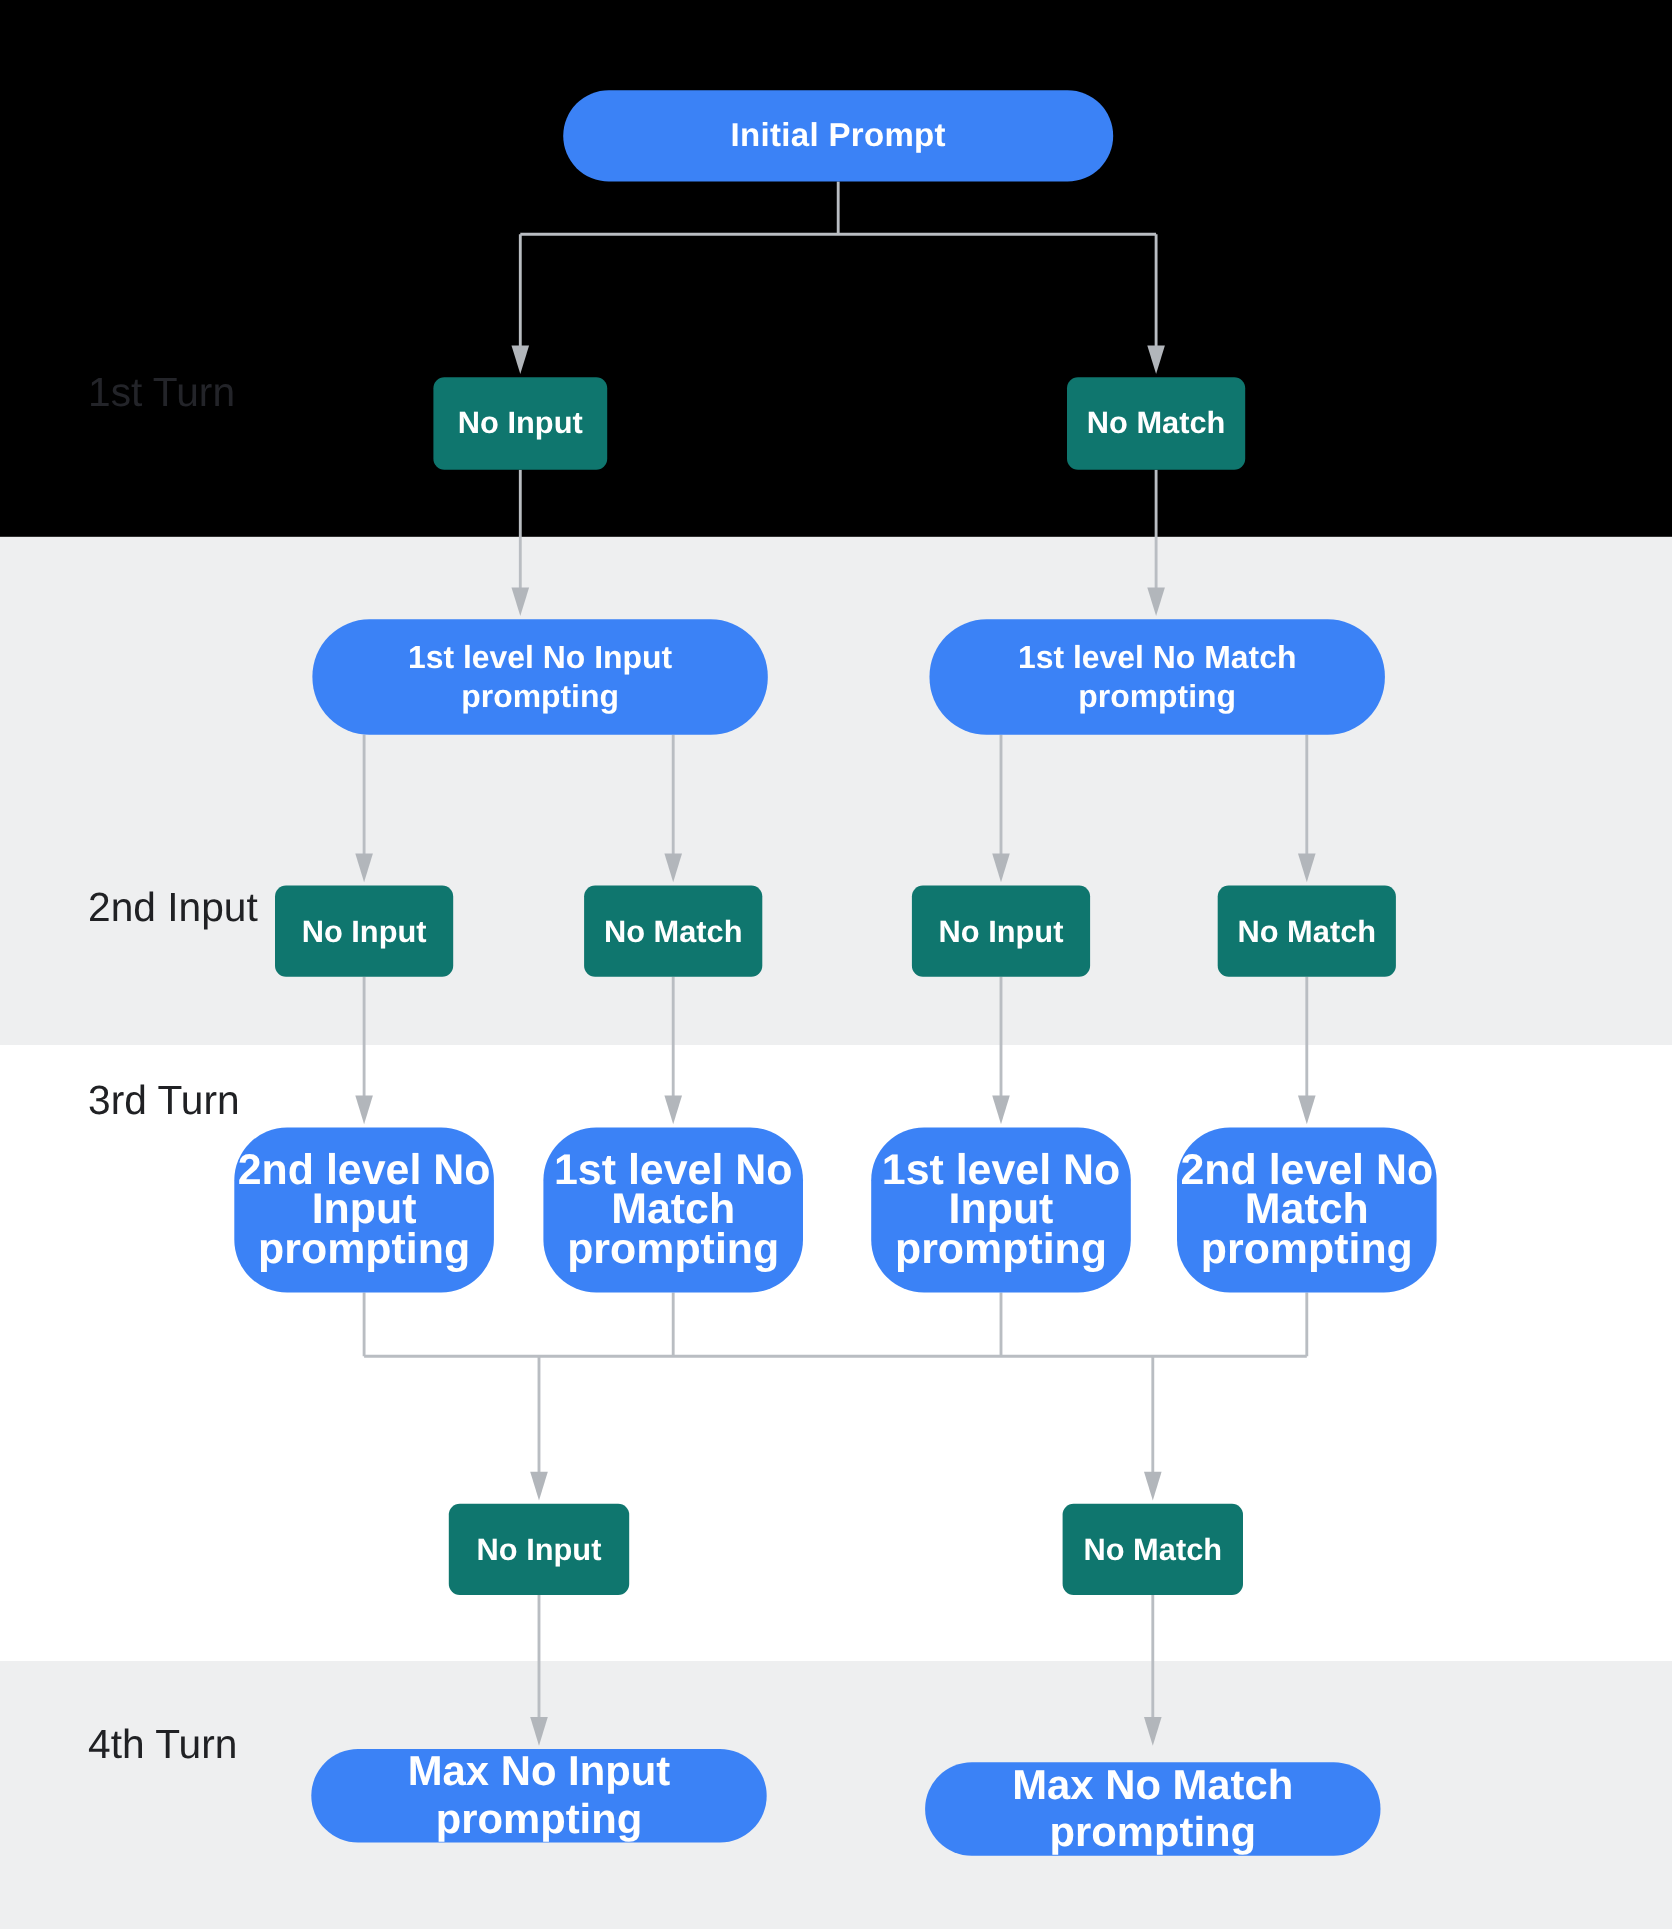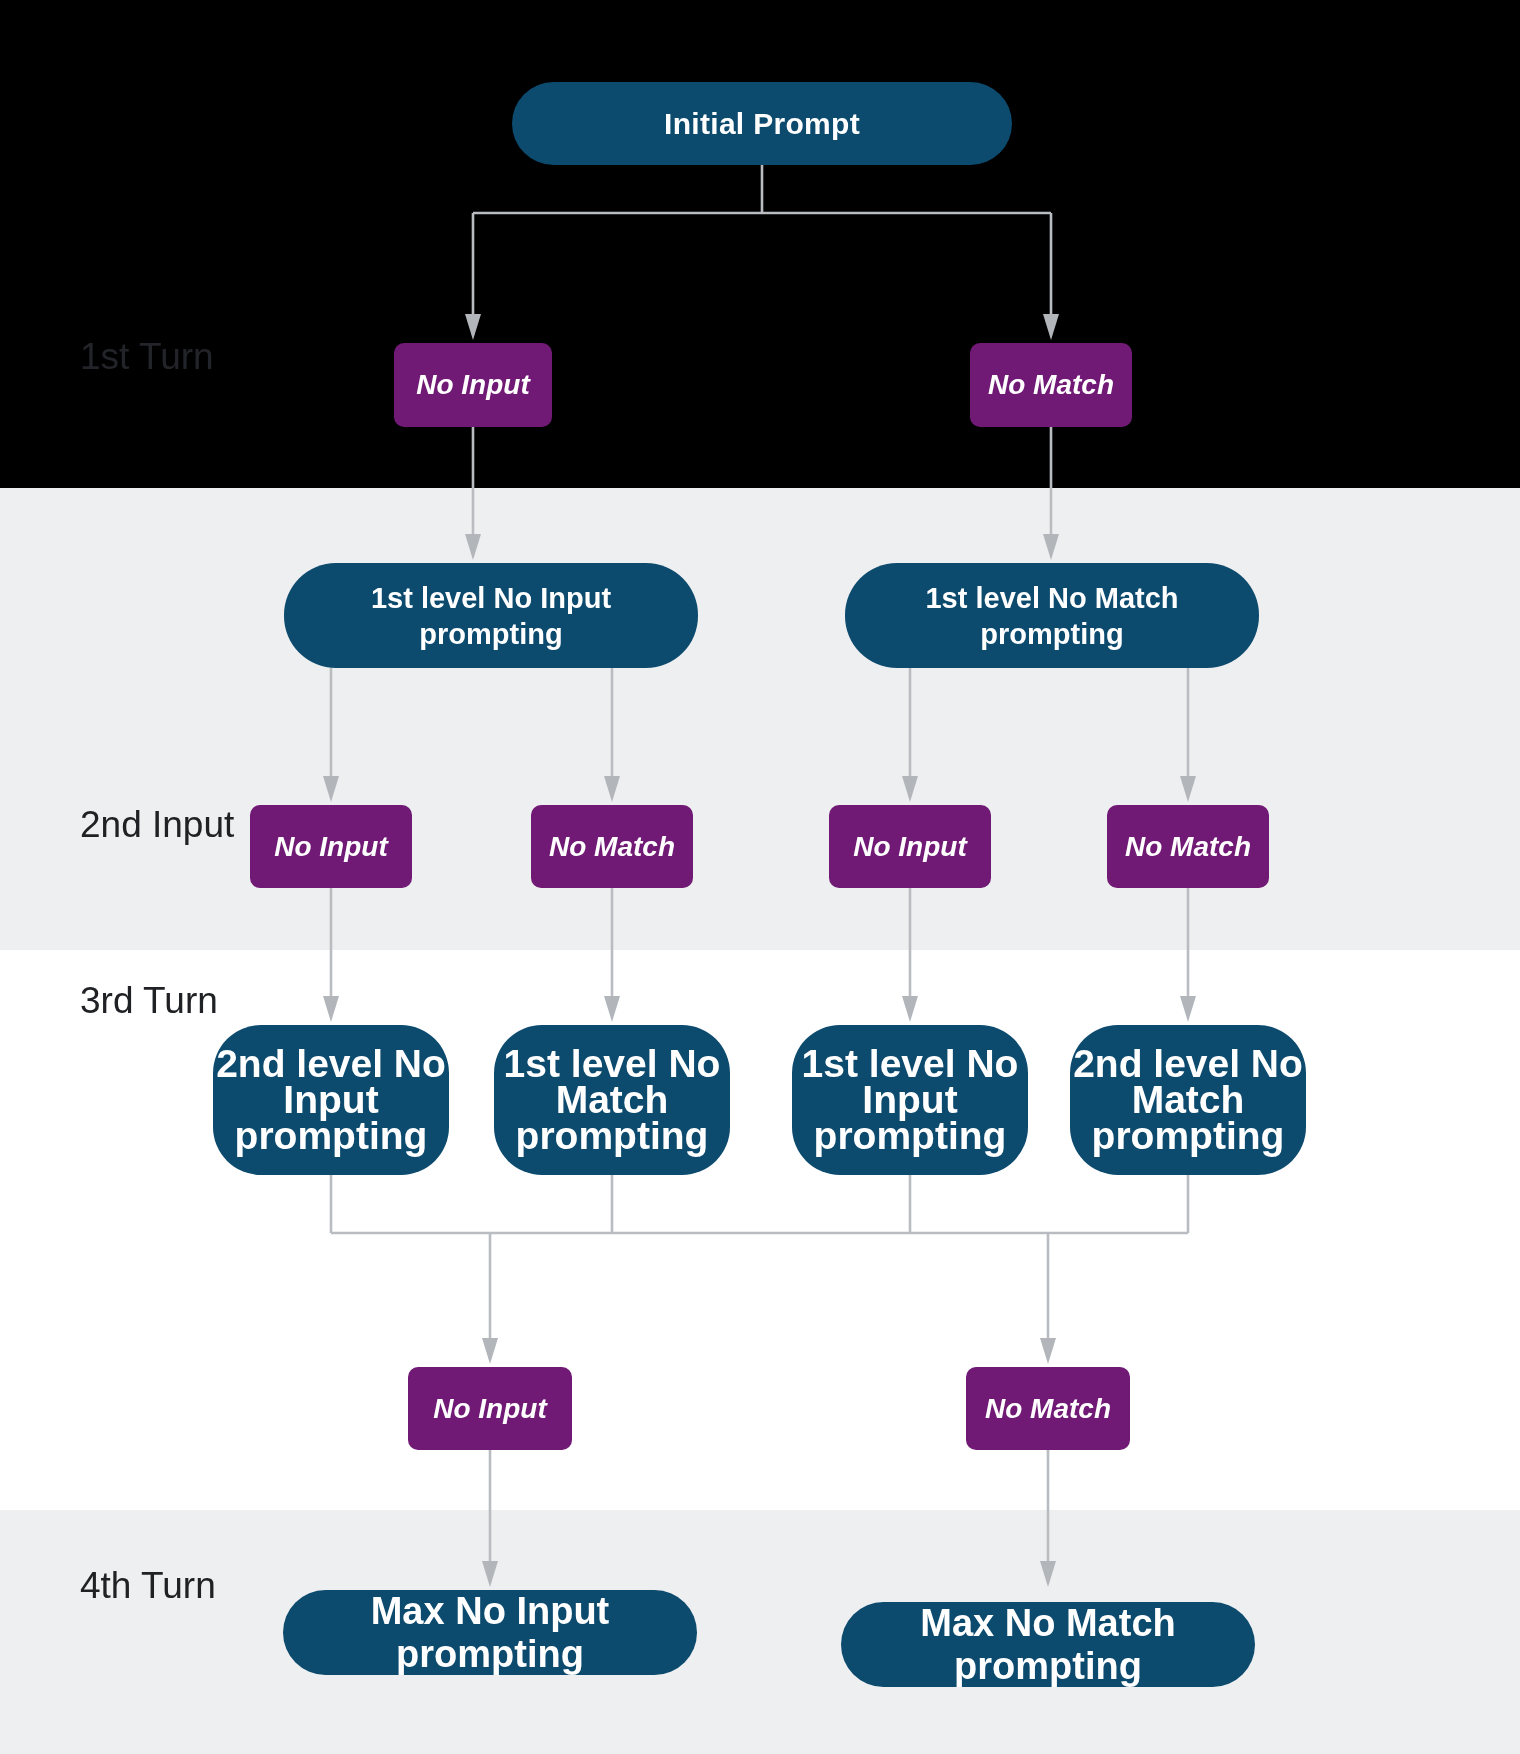--- a/index.html
+++ b/index.html
@@ -16,22 +16,22 @@
 
   svg.wires{position:absolute;left:0;top:0;width:1520px;height:1754px;pointer-events:none;}
   svg.wires path.stem{stroke:#b9bdc2;stroke-width:2.6;fill:none;}
   svg.wires path.head{fill:#b2b6bb;stroke:none;}
 
   .node{
     position:absolute;display:flex;flex-direction:column;align-items:center;justify-content:center;
     text-align:center;color:#ffffff;font-weight:600;box-sizing:border-box;
   }
   .node span{display:block;}
-  .blue{background:#0c4a6e;}
-  .green{background:#701a75;border-radius:10px;font-size:28px;font-style:italic;}
+  .blue{background:#3b82f6;}
+  .green{background:#0f766e;border-radius:10px;font-size:28px;}
 
   .pill-initial{left:512px;top:82px;width:500px;height:83px;border-radius:42px;font-size:30px;letter-spacing:.3px;}
   .g-t1a{left:394px;top:343px;width:158px;height:84px;}
   .g-t1b{left:970px;top:343px;width:162px;height:84px;}
 
   .pill-l2{top:563px;width:414px;height:105px;border-radius:52px;font-size:29px;line-height:36px;}
   .pill-l2a{left:284px;}
   .pill-l2b{left:845px;text-align:right;}
 
   .g-t2{top:805px;width:162px;height:83px;}

